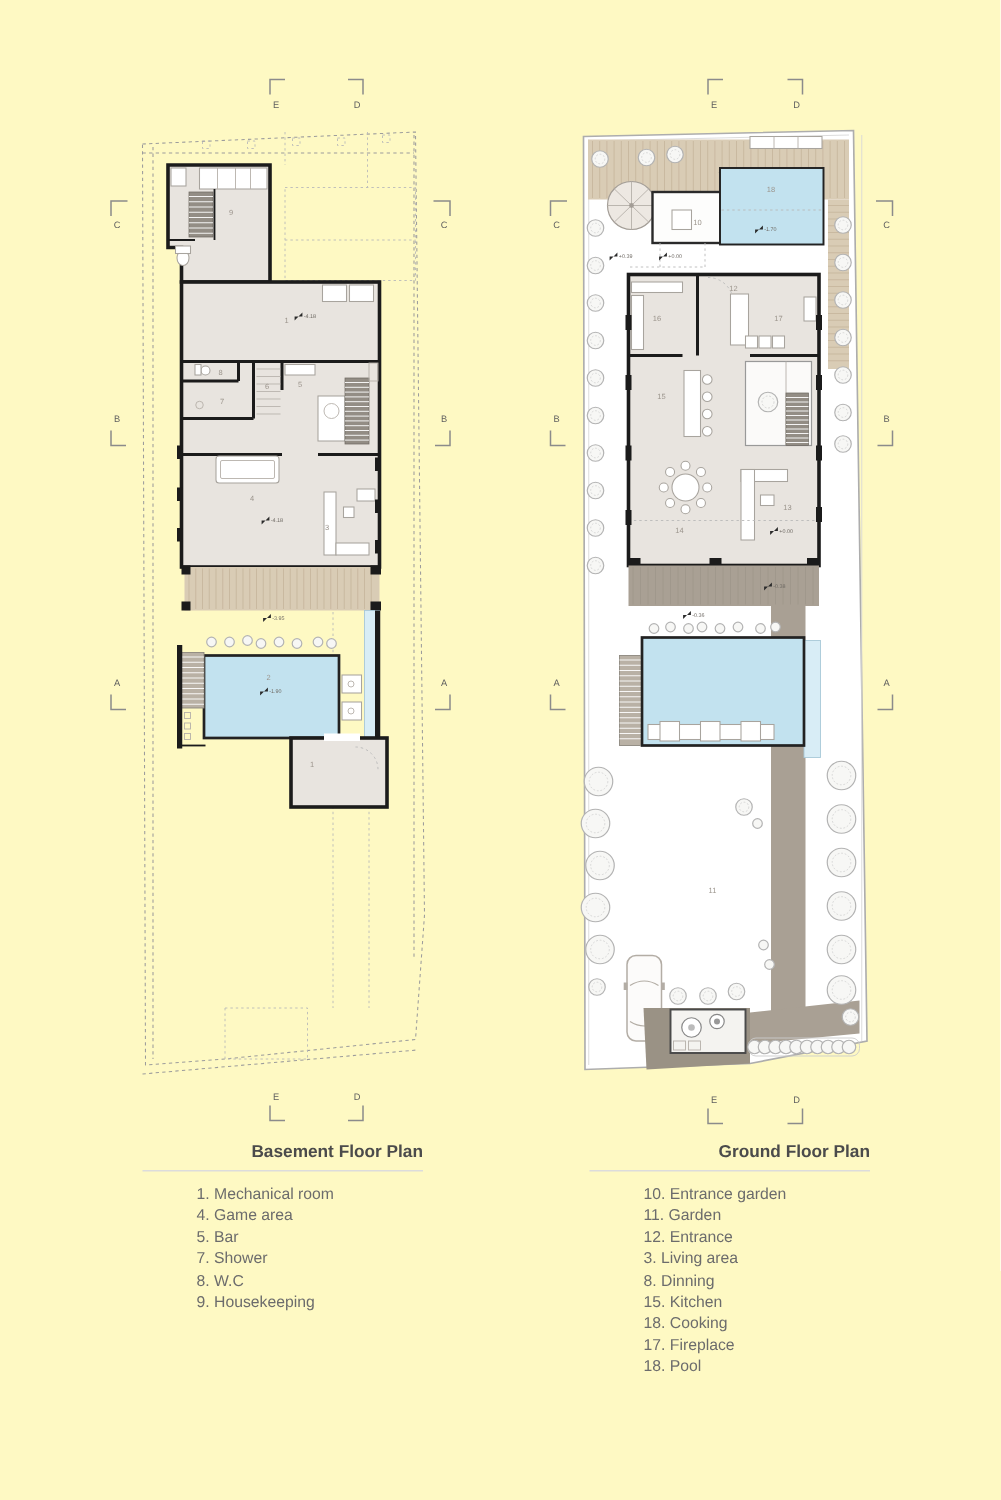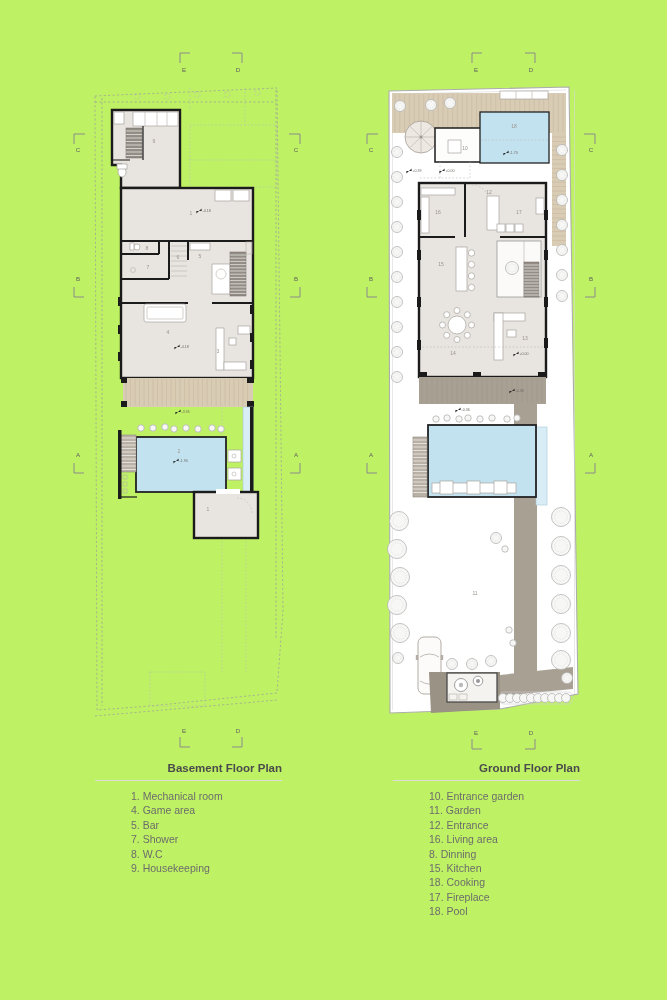--- a/index.html
+++ b/index.html
@@ -1,16 +1,16 @@
 <!DOCTYPE html>
 <html><head>
 <meta charset="utf-8">
 <style>
   html,body{margin:0;padding:0;background:#fff;}
-  .page{position:relative;width:667px;height:1000px;background:#bef264;overflow:hidden;
+  .page{position:relative;width:667px;height:1000px;background:#fef9c3;overflow:hidden;
         font-family:"Liberation Sans",sans-serif;}
   svg{position:absolute;overflow:visible;}
   svg text{font-family:"Liberation Sans",sans-serif;}
 
   
   .room{fill:#e8e4df;stroke:#1b1b1b;stroke-width:2.4;}
   .wall{fill:none;stroke:#1b1b1b;stroke-width:2;}
   .wallthin{fill:none;stroke:#1b1b1b;stroke-width:1.2;}
   .furn{fill:#ffffff;stroke:#a8a49e;stroke-width:.7;}
   .furnln{fill:none;stroke:#b5b0a9;stroke-width:.6;}
@@ -737,21 +737,21 @@
     <div class="legend-item">9. Housekeeping</div>
   </div>
 </div>
 
 <div class="caption" style="left:393px;top:762px">
   <div class="cap-title">Ground Floor Plan</div>
   <div class="legend">
     <div class="legend-item">10. Entrance garden</div>
     <div class="legend-item">11. Garden</div>
     <div class="legend-item">12. Entrance</div>
-    <div class="legend-item">16. Living area</div>
+    <div class="legend-item">3. Living area</div>
     <div class="legend-item">8. Dinning</div>
     <div class="legend-item">15. Kitchen</div>
     <div class="legend-item">18. Cooking</div>
     <div class="legend-item">17. Fireplace</div>
     <div class="legend-item">18. Pool</div>
   </div>
 </div>
 
 </div>
 

